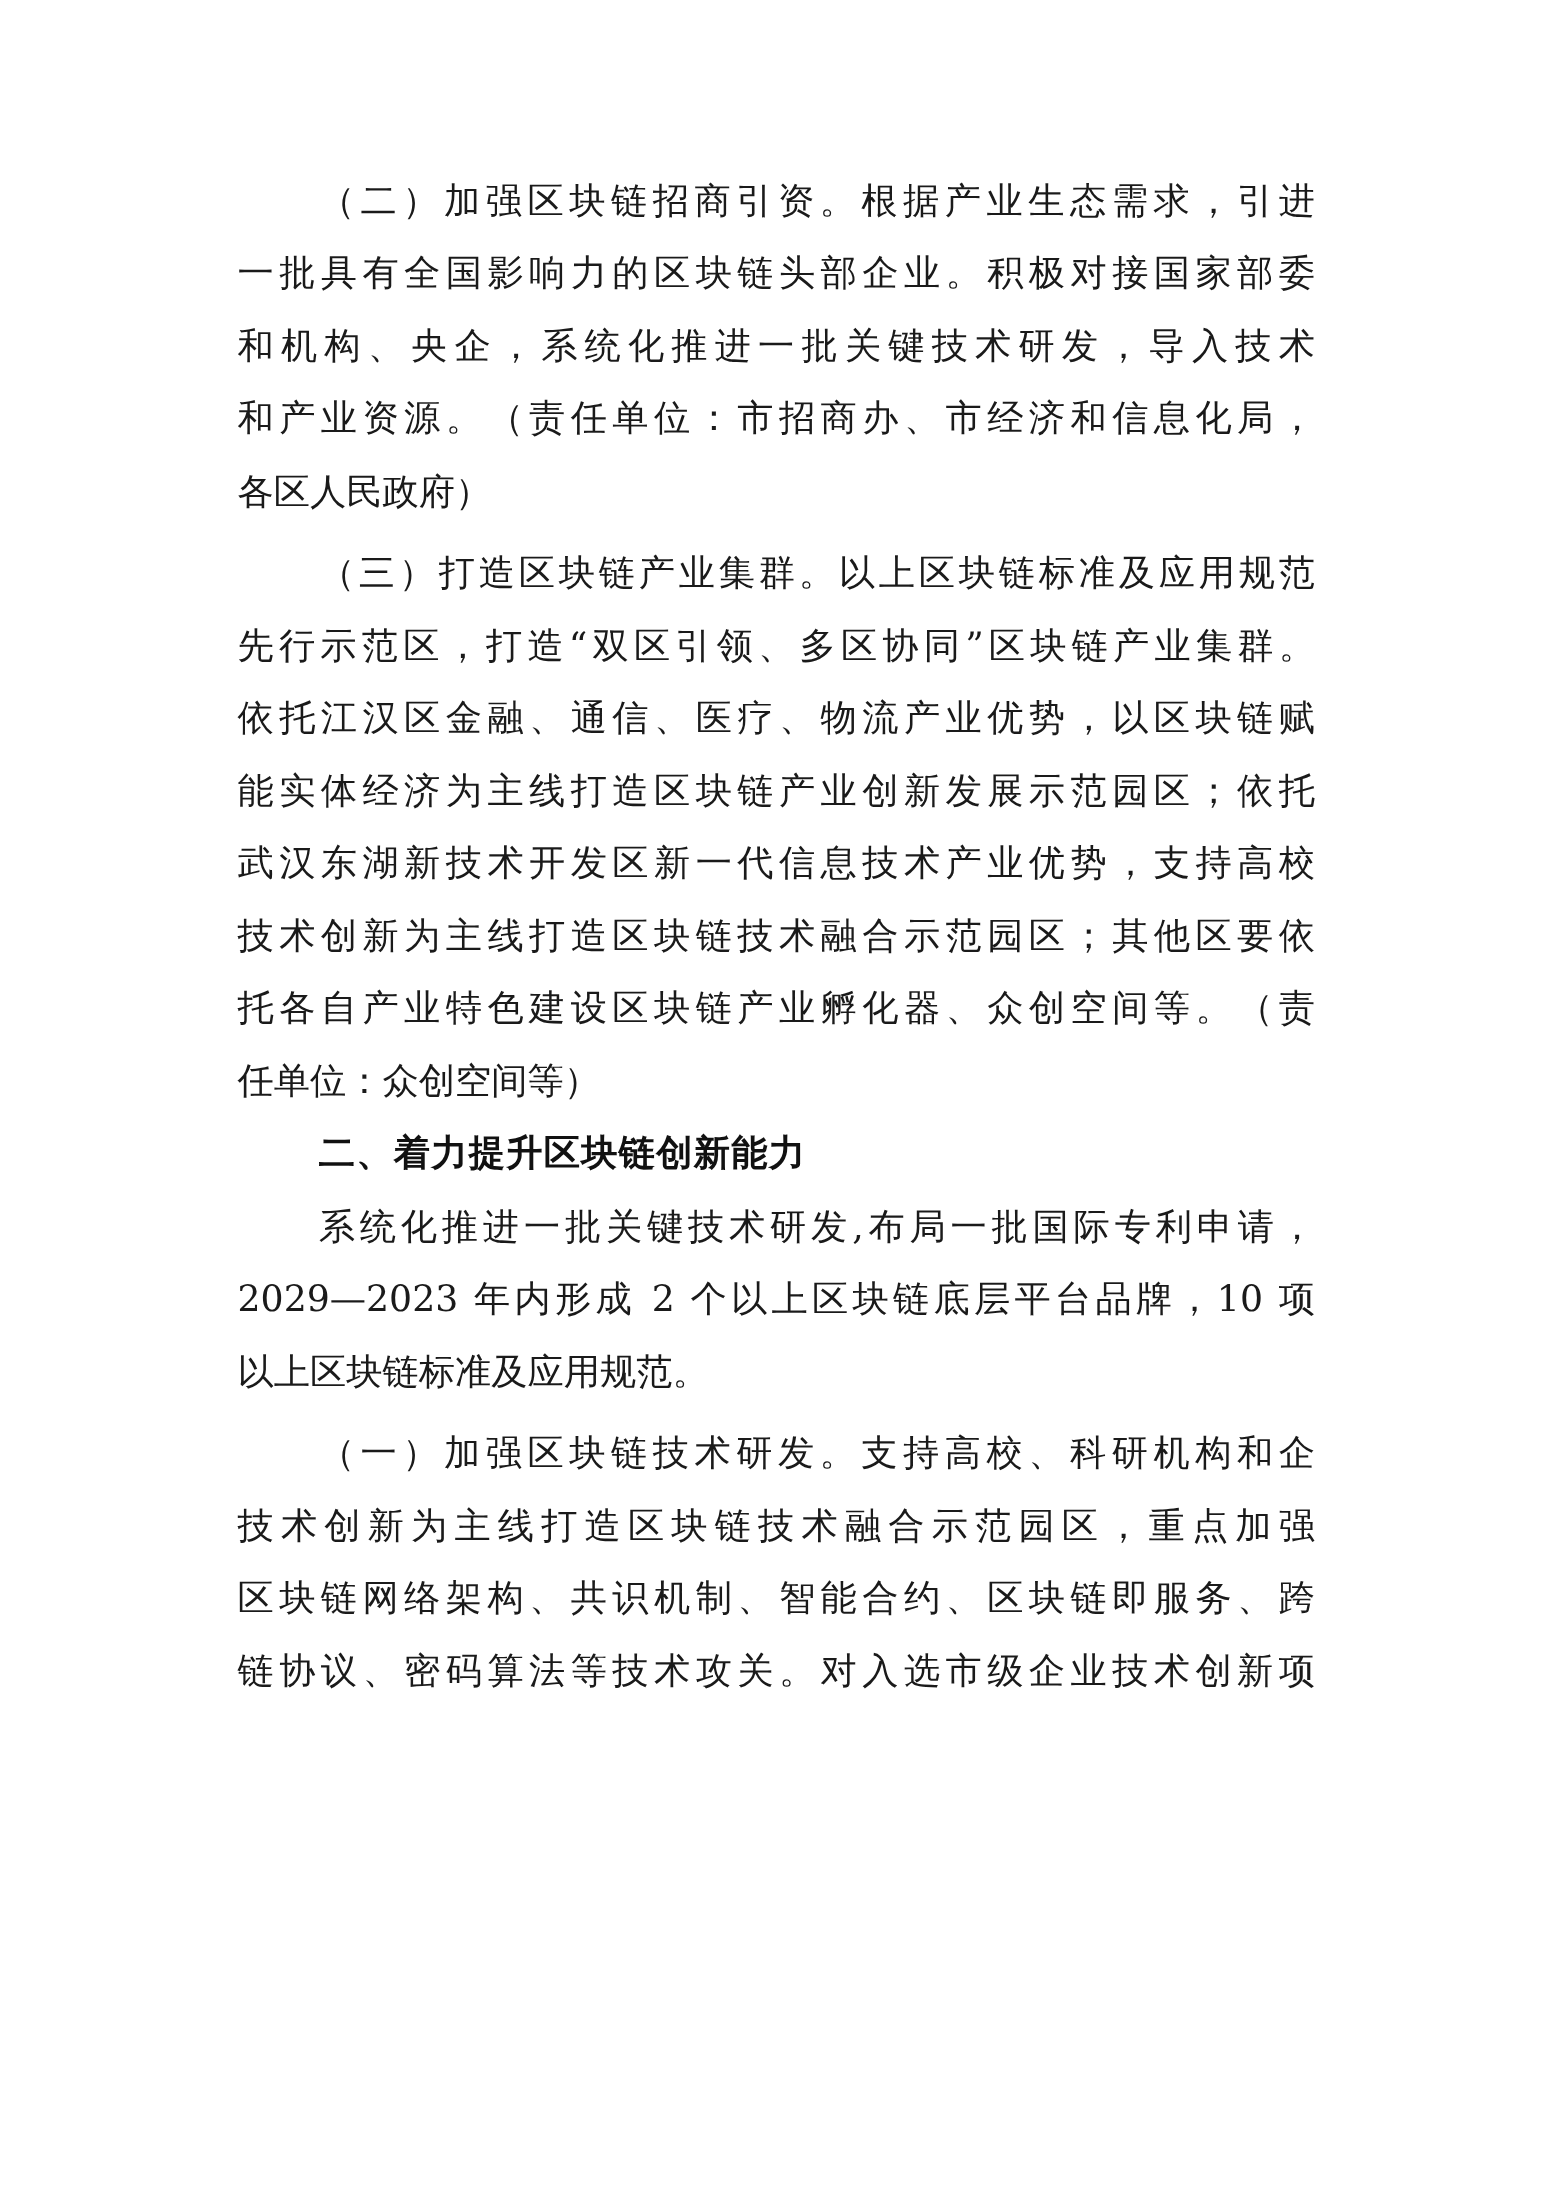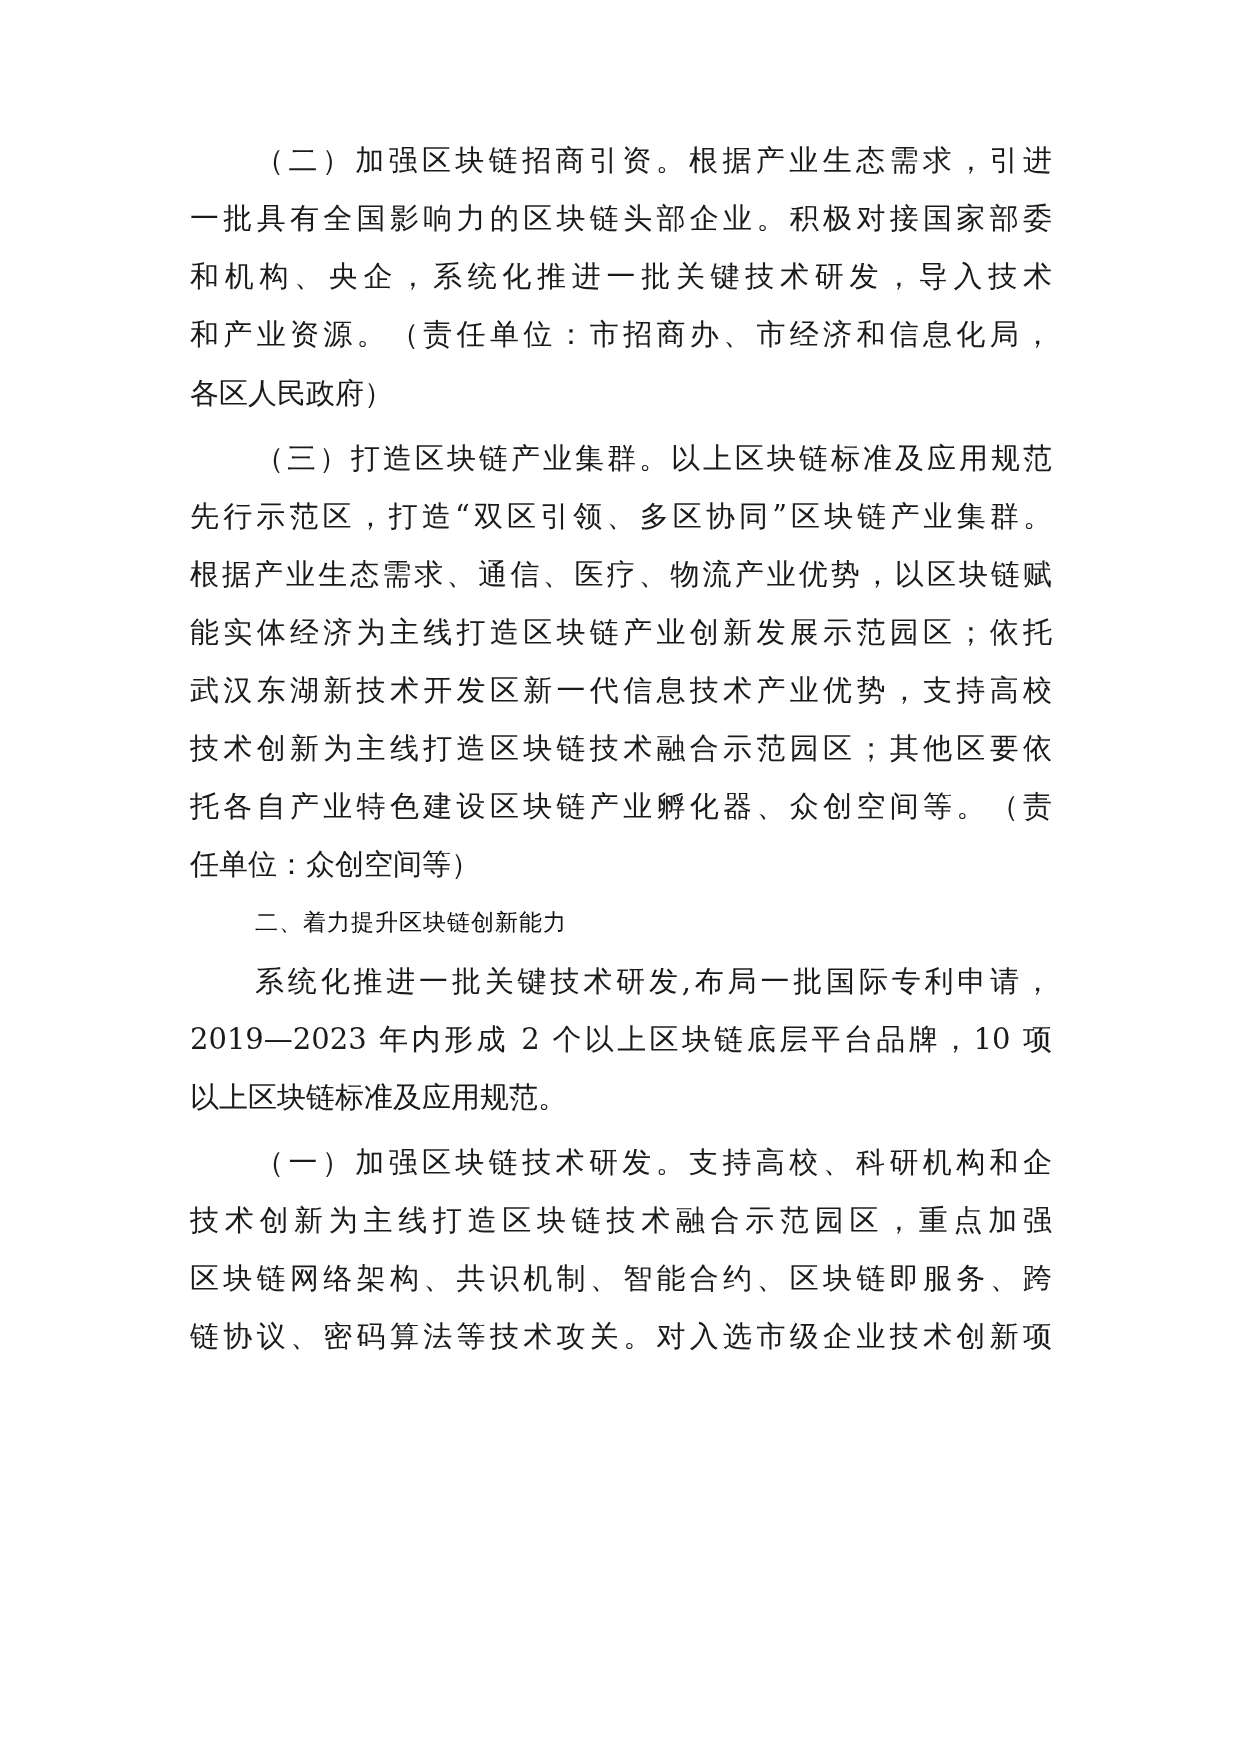--- a/index.html
+++ b/index.html
@@ -16,22 +16,22 @@
     white-space: nowrap;
     text-align: justify;
     text-align-last: justify;
   }
   .line.indent { left: 255px; width: 797px; }
   .line.last { text-align-last: left; }
   .heading {
     position: absolute;
     left: 255px;
     font-family: "DejaVu Sans", "Liberation Sans", sans-serif;
-    font-weight: normal;
-    font-size: 23px;
+    font-weight: bold;
+    font-size: 29px;
     line-height: 36px;
     color: #111;
     white-space: nowrap;
     letter-spacing: 1px;
   }
 </style>
 </head>
 <body>
 
 <div class="page">
@@ -40,33 +40,33 @@
     <div class="line indent" style="top:142px">（二）加强区块链招商引资。根据产业生态需求，引进</div>
     <div class="line" style="top:200px">一批具有全国影响力的区块链头部企业。积极对接国家部委</div>
     <div class="line" style="top:258px">和机构、央企，系统化推进一批关键技术研发，导入技术</div>
     <div class="line" style="top:316px">和产业资源。（责任单位：市招商办、市经济和信息化局，</div>
     <div class="line last" style="top:375px">各区人民政府）</div>
   </div>
 
   <div>
     <div class="line indent" style="top:440px">（三）打造区块链产业集群。以上区块链标准及应用规范</div>
     <div class="line" style="top:498px">先行示范区，打造“双区引领、多区协同”区块链产业集群。</div>
-    <div class="line" style="top:556px">根据产业生态需求、通信、医疗、物流产业优势，以区块链赋</div>
+    <div class="line" style="top:556px">依托江汉区金融、通信、医疗、物流产业优势，以区块链赋</div>
     <div class="line" style="top:614px">能实体经济为主线打造区块链产业创新发展示范园区；依托</div>
     <div class="line" style="top:672px">武汉东湖新技术开发区新一代信息技术产业优势，支持高校</div>
     <div class="line" style="top:730px">技术创新为主线打造区块链技术融合示范园区；其他区要依</div>
     <div class="line" style="top:788px">托各自产业特色建设区块链产业孵化器、众创空间等。（责</div>
     <div class="line last" style="top:846px">任单位：众创空间等）</div>
   </div>
 
   <div class="heading" style="top:904px">二、着力提升区块链创新能力</div>
 
   <div>
     <div class="line indent" style="top:963px">系统化推进一批关键技术研发,布局一批国际专利申请，</div>
-    <div class="line" style="top:1021px">2019—2023 年内形成 2 个以上区块链底层平台品牌，10 项</div>
+    <div class="line" style="top:1021px">2029—2023 年内形成 2 个以上区块链底层平台品牌，10 项</div>
     <div class="line last" style="top:1079px">以上区块链标准及应用规范。</div>
   </div>
 
   <div>
     <div class="line indent" style="top:1144px">（一）加强区块链技术研发。支持高校、科研机构和企</div>
     <div class="line" style="top:1202px">技术创新为主线打造区块链技术融合示范园区，重点加强</div>
     <div class="line" style="top:1260px">区块链网络架构、共识机制、智能合约、区块链即服务、跨</div>
     <div class="line" style="top:1318px">链协议、密码算法等技术攻关。对入选市级企业技术创新项</div>
   </div>
 

